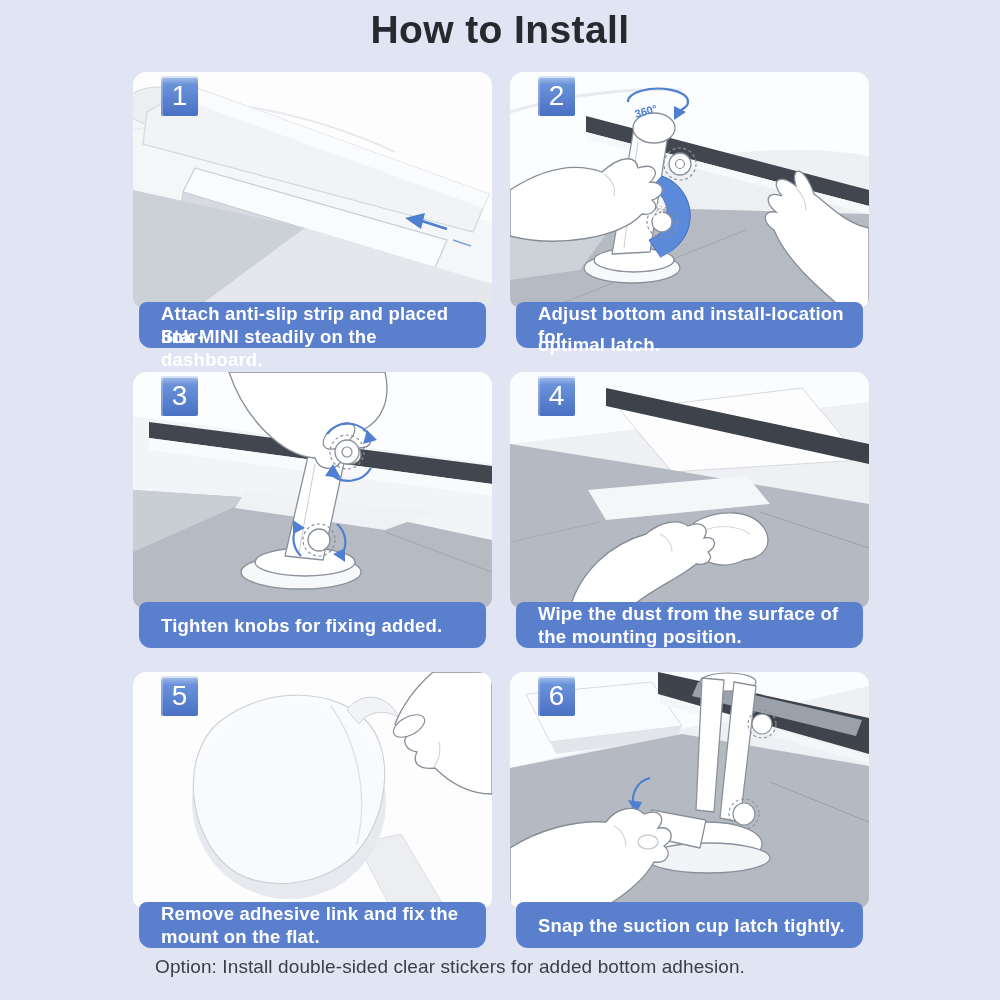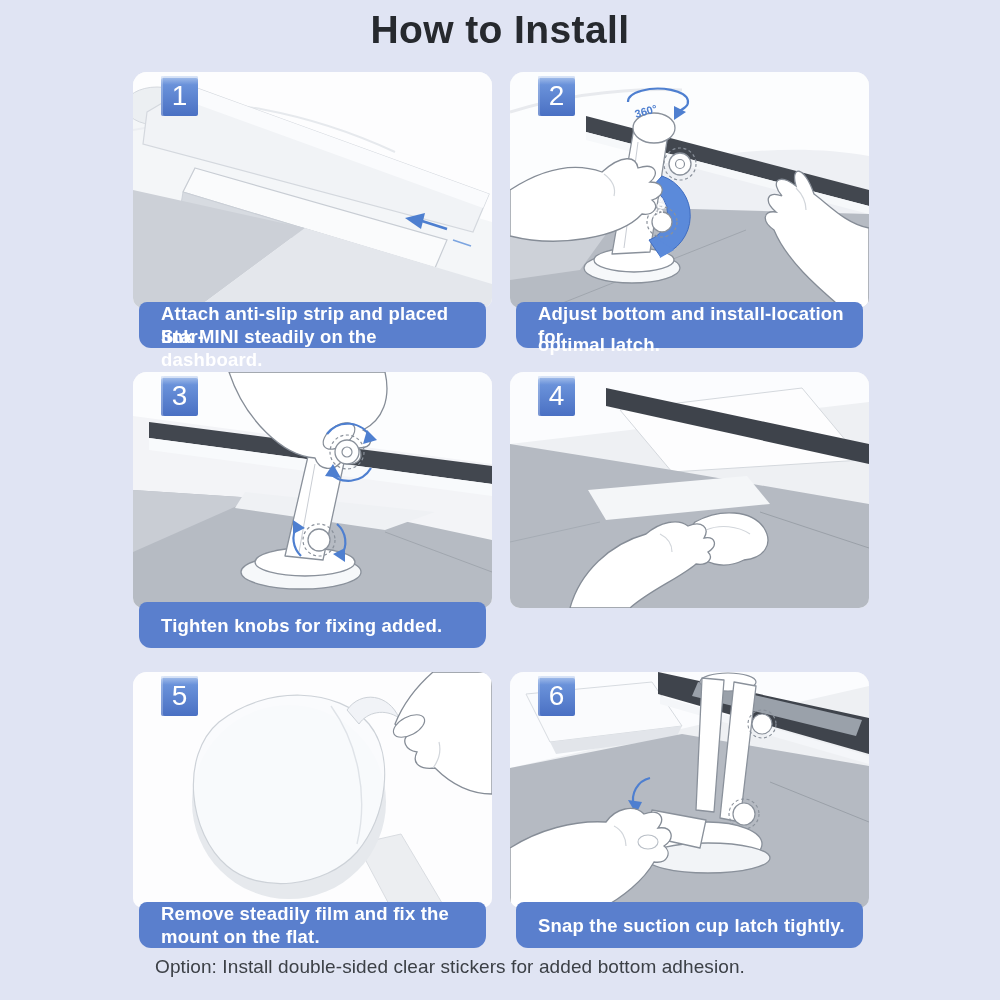--- a/index.html
+++ b/index.html
@@ -207,20 +207,24 @@
           </g>
           <g>
             <path d="M60,236 C70,200 100,172 136,162 C150,150 168,146 178,154 C192,148 200,156 194,166 C206,164 208,174 198,180 C204,186 198,194 186,192 C170,206 140,218 120,236 Z" fill="#ffffff" stroke="#868d97" stroke-width="1.3"></path>
             <path d="M150,162 C158,166 162,172 162,180" stroke="#d2d6db" fill="none" stroke-width="1.2"></path>
           </g>
         </svg>
         <div class="badge">
           <span>4</span>
         </div>
       </div>
+      <div class="caption">
+        <div class="ln">Wipe the dust from the surface of</div>
+        <div class="ln">the mounting position.</div>
+      </div>
     </section>
 
     <section class="panel">
       <div class="illus">
         <svg viewBox="0 0 359 236">
           <rect width="359" height="236" fill="#fdfdfe"></rect>
           <polygon points="224,172 268,162 312,236 258,236" fill="#eceef1" stroke="#d9dce1" stroke-width="1"></polygon>
           <circle cx="156" cy="130" r="97" fill="#e6e9ed"></circle>
           <g>
             <path d="M86,50 C134,12 206,16 236,52 C262,84 254,144 224,180 C192,216 126,222 94,194 C56,162 46,84 86,50 Z" fill="#fafbfd" fill-opacity="0.92" stroke="#cdd2d8" stroke-width="1.2"></path>
@@ -231,21 +235,21 @@
             <path d="M262,52 C270,32 284,14 300,0 H359 V122 C336,122 316,110 302,96 C288,98 278,92 284,80 C272,78 268,68 276,62 C270,58 265,56 262,52 Z" fill="#ffffff" stroke="#868d97" stroke-width="1.3"></path>
             <ellipse cx="276" cy="54" rx="17" ry="9" fill="#ffffff" stroke="#868d97" stroke-width="1.2" transform="rotate(-28 276 54)"></ellipse>
             <path d="M300,96 C306,88 308,78 306,70" stroke="#d2d6db" fill="none" stroke-width="1.2"></path>
           </g>
         </svg>
         <div class="badge">
           <span>5</span>
         </div>
       </div>
       <div class="caption">
-        <div class="ln">Remove steadily film and fix the</div>
+        <div class="ln">Remove adhesive link and fix the</div>
         <div class="ln">mount on the flat.</div>
       </div>
     </section>
 
     <section class="panel">
       <div class="illus">
         <svg viewBox="0 0 359 236">
           <rect width="359" height="236" fill="#eef0f3"></rect>
           <polygon points="0,0 359,0 359,14 0,96" fill="#fbfcfe"></polygon>
           <polygon points="16,22 142,10 172,54 40,70" fill="#fafbfd" stroke="#d7dbe0" stroke-width="1"></polygon>

